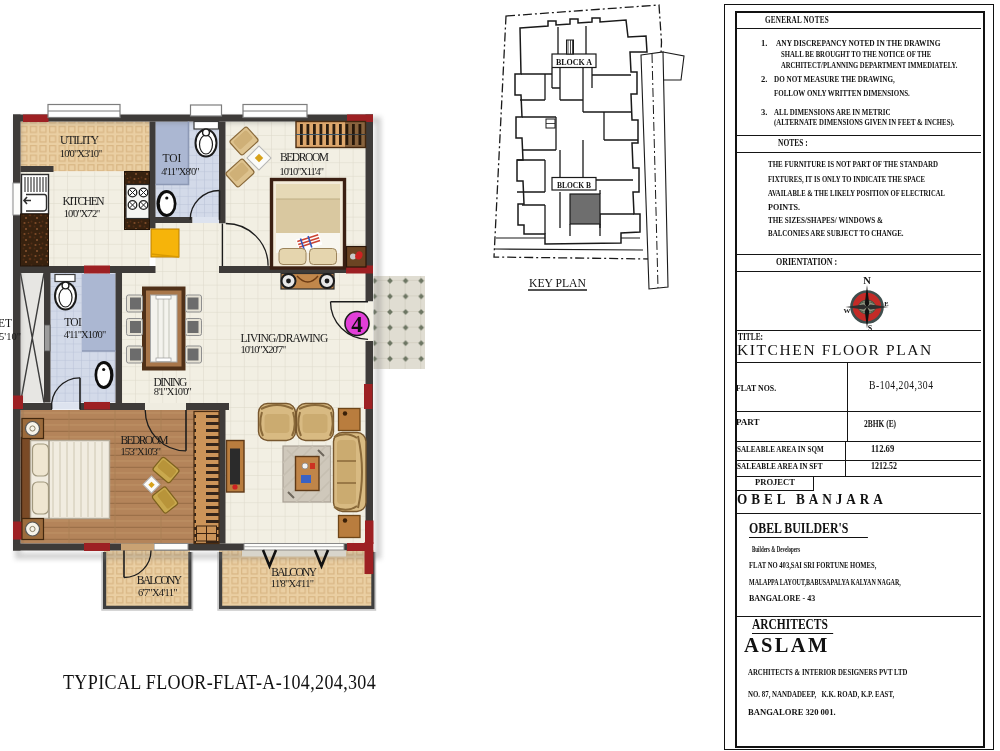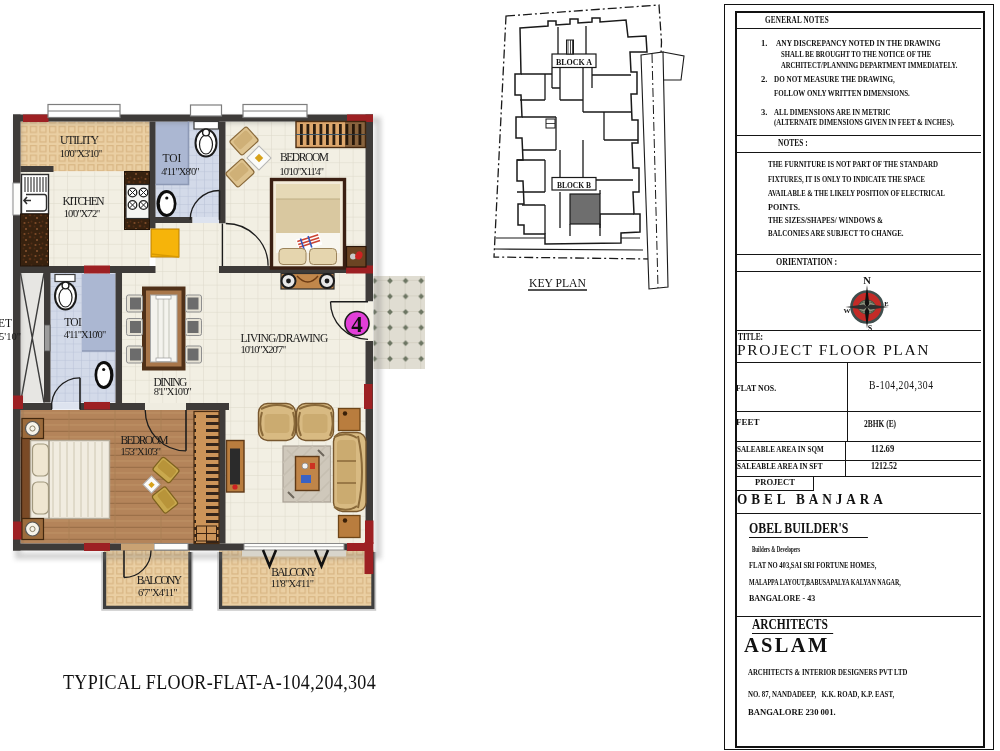--- a/index.html
+++ b/index.html
@@ -690,26 +690,26 @@
 <div class="a b" style="left:768px;top:160px;font-size:8.6px;transform:scaleX(0.81);transform-origin:left top;">THE FURNITURE IS NOT PART OF THE STANDARD</div>
 <div class="a b" style="left:768px;top:174.5px;font-size:8.6px;transform:scaleX(0.78);transform-origin:left top;">FIXTURES, IT IS ONLY TO INDICATE THE SPACE</div>
 <div class="a b" style="left:768px;top:189px;font-size:8.6px;transform:scaleX(0.77);transform-origin:left top;">AVAILABLE &amp; THE LIKELY POSITION OF ELECTRICAL</div>
 <div class="a b" style="left:768px;top:203px;font-size:8.6px;transform:scaleX(0.94);transform-origin:left top;">POINTS.</div>
 <div class="a b" style="left:768px;top:216px;font-size:8.6px;transform:scaleX(0.83);transform-origin:left top;">THE SIZES/SHAPES/ WINDOWS &amp;</div>
 <div class="a b" style="left:768px;top:228.5px;font-size:8.6px;transform:scaleX(0.81);transform-origin:left top;">BALCONIES ARE SUBJECT TO CHANGE.</div>
 
 <div class="a b" style="left:776px;top:257px;font-size:10.5px;transform:scaleX(0.76);transform-origin:left top;">ORIENTATION :</div>
 
 <div class="a b" style="left:738px;top:331.5px;font-size:10px;transform:scaleX(0.74);transform-origin:left top;">TITLE:</div>
-<div class="a" style="left:737px;top:342px;font-size:15.5px;letter-spacing:1.6px;">PROJECT FLOOR PLAN</div>
+<div class="a" style="left:737px;top:342px;font-size:15.5px;letter-spacing:1.6px;">KITCHEN FLOOR PLAN</div>
 
 <div class="a b" style="left:736px;top:383.5px;font-size:9px;transform:scaleX(0.87);transform-origin:left top;">FLAT NOS.</div>
 <div class="a" style="left:869px;top:379.5px;font-size:11.5px;letter-spacing:0.6px;transform:scaleX(0.84);transform-origin:left top;">B-104,204,304</div>
 
-<div class="a b" style="left:736px;top:417.5px;font-size:9px;">FEET</div>
+<div class="a b" style="left:736px;top:417.5px;font-size:9px;">PART</div>
 <div class="a b" style="left:864px;top:418.5px;font-size:10.5px;transform:scaleX(0.71);transform-origin:left top;">2BHK (E)</div>
 
 <div class="a b" style="left:737px;top:444.5px;font-size:9px;transform:scaleX(0.79);transform-origin:left top;">SALEABLE AREA IN SQM</div>
 <div class="a b" style="left:871px;top:443.5px;font-size:10.5px;transform:scaleX(0.82);transform-origin:left top;">112.69</div>
 
 <div class="a b" style="left:737px;top:462px;font-size:9px;transform:scaleX(0.81);transform-origin:left top;">SALEABLE AREA IN SFT</div>
 <div class="a b" style="left:871px;top:461px;font-size:10.5px;transform:scaleX(0.76);transform-origin:left top;">1212.52</div>
 
 <div class="a b" style="left:755px;top:478px;font-size:9px;transform:scaleX(0.95);transform-origin:left top;">PROJECT</div>
 
@@ -718,15 +718,15 @@
 <div class="a b" style="left:749px;top:520.5px;font-size:14.5px;border-bottom:1.4px solid #111;padding-right:24px;padding-bottom:2px;transform:scaleX(0.82);transform-origin:left top;">OBEL BUILDER'S</div>
 <div class="a b" style="left:752px;top:545.5px;font-size:7.8px;transform:scaleX(0.64);transform-origin:left top;">Builders &amp; Developers</div>
 <div class="a b" style="left:749px;top:561px;font-size:8.6px;transform:scaleX(0.77);transform-origin:left top;">FLAT NO 403,SAI SRI FORTUNE HOMES,</div>
 <div class="a b" style="left:749px;top:577.5px;font-size:8.6px;transform:scaleX(0.7);transform-origin:left top;">MALAPPA LAYOUT,BABUSAPALYA KALYAN NAGAR,</div>
 <div class="a b" style="left:749px;top:593.5px;font-size:8.6px;transform:scaleX(0.93);transform-origin:left top;">BANGALORE - 43</div>
 
 <div class="a b" style="left:752px;top:618px;font-size:14px;border-bottom:1.4px solid #111;padding-right:6px;padding-bottom:1px;transform:scaleX(0.82);transform-origin:left top;">ARCHITECTS</div>
 <div class="a b" style="left:744px;top:634px;font-size:22px;letter-spacing:2.5px;transform:scaleX(0.93);transform-origin:left top;">ASLAM</div>
 <div class="a b" style="left:748px;top:668px;font-size:8.6px;transform:scaleX(0.79);transform-origin:left top;">ARCHITECTS &amp;  INTERIOR DESIGNERS PVT LTD</div>
 <div class="a b" style="left:748px;top:690px;font-size:8.6px;transform:scaleX(0.8);transform-origin:left top;">NO. 87, NANDADEEP,&nbsp;&nbsp; K.K. ROAD, K.P. EAST,</div>
-<div class="a b" style="left:748px;top:708px;font-size:8.6px;">BANGALORE 230 001.</div>
+<div class="a b" style="left:748px;top:708px;font-size:8.6px;">BANGALORE 320 001.</div>
 <div class="a b" style="left:748px;top:753px;font-size:8.6px;letter-spacing:0.9px;">PH : 22253532,22259342</div>
 </div>
 
 </body></html>

